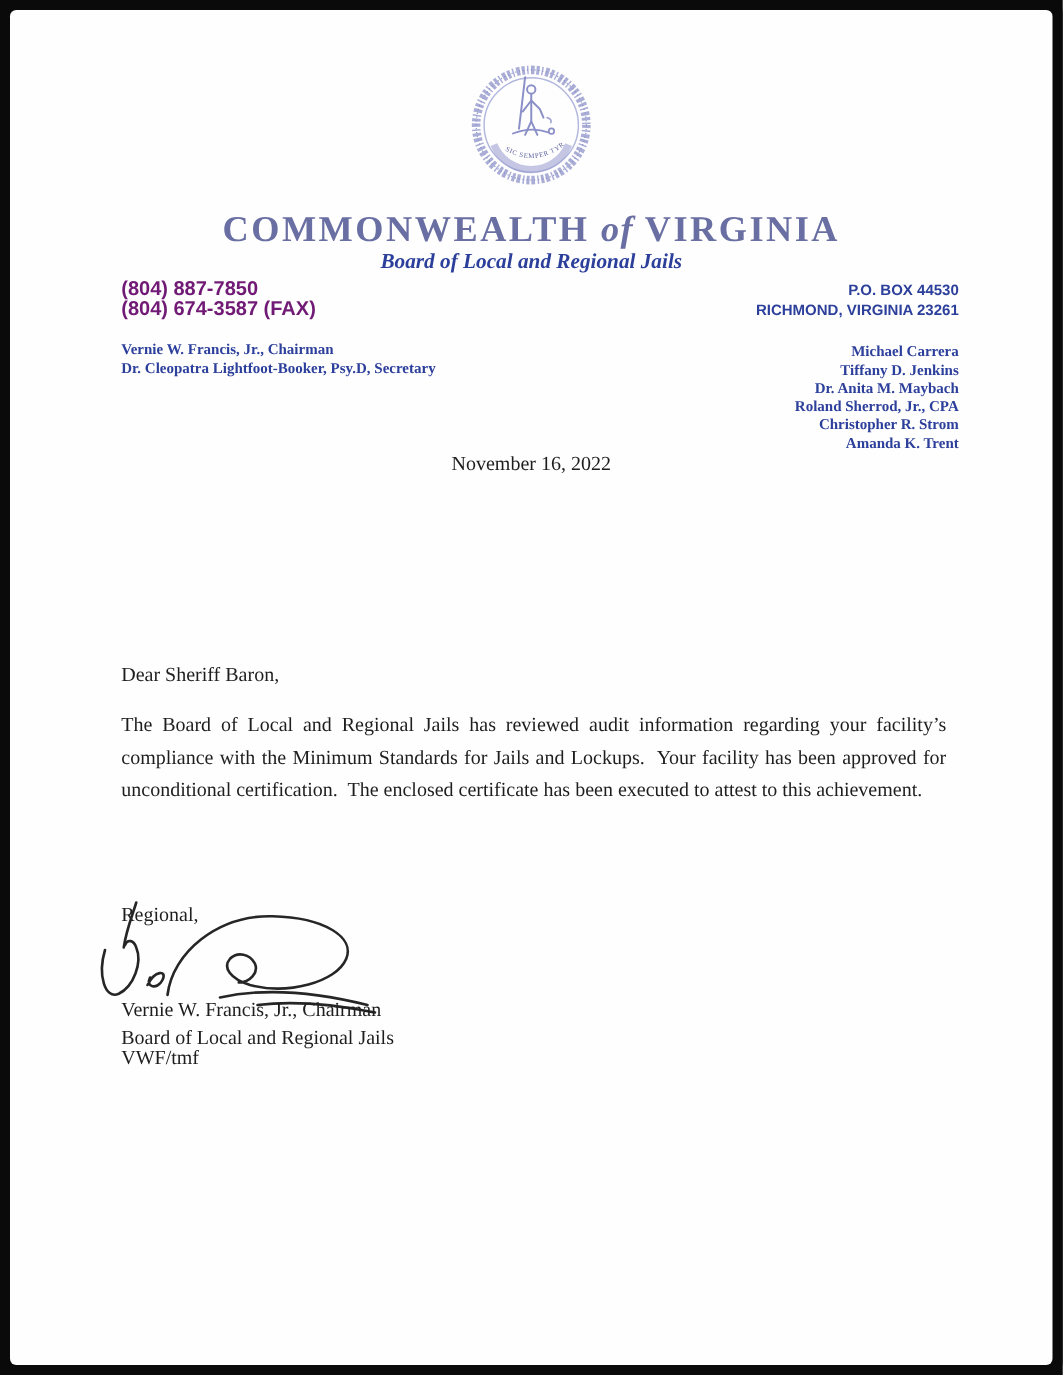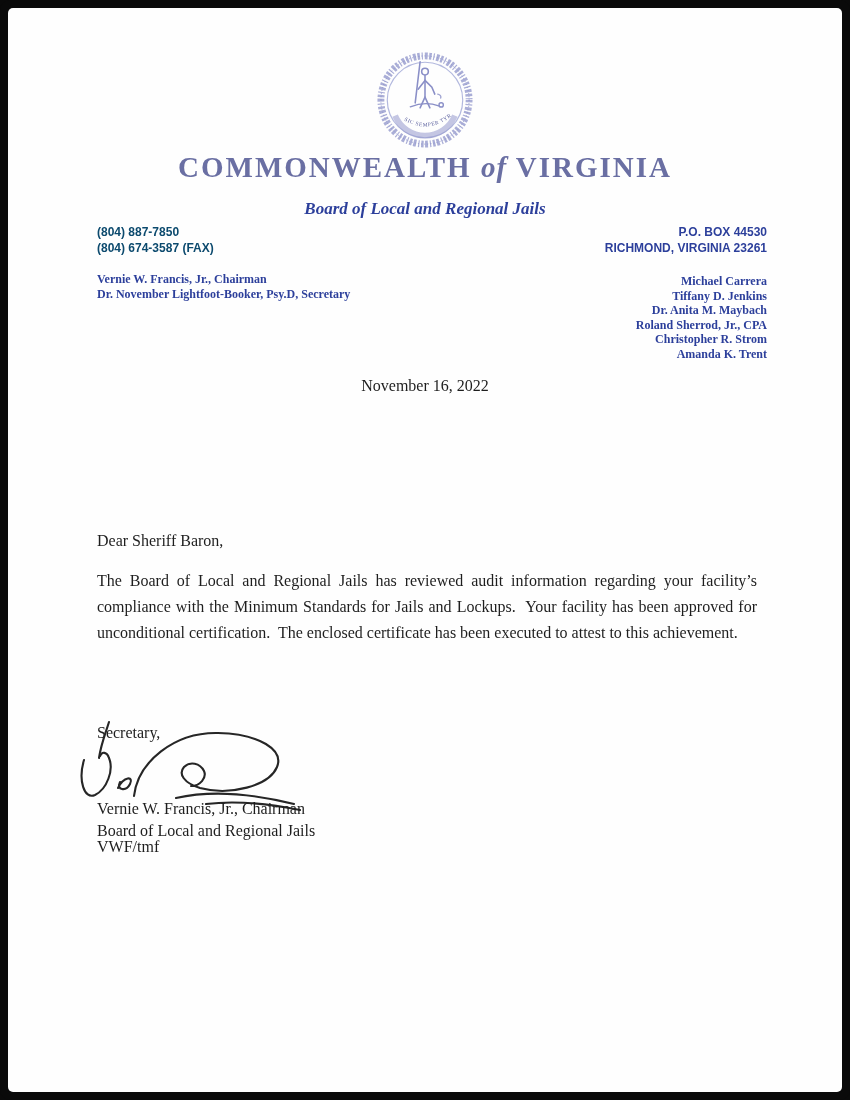--- a/index.html
+++ b/index.html
@@ -1,44 +1,44 @@
 <!DOCTYPE html>
 <html><head>
 <meta charset="utf-8">
 <style>
   html,body{margin:0;padding:0;background:#0a0a0a;width:850px;height:1100px;overflow:hidden;}
   .frame{position:absolute;inset:0;width:850px;height:1100px;background:#0a0a0a;border-radius:10px;}
   .page{position:absolute;inset:8px;background:#fefefe;border-radius:5px;font-family:"Liberation Serif",serif;color:#1e1e1e;}
 
   
   .seal{position:absolute;left:368px;top:42px;width:98px;height:100px;}
-  .lh-title{position:absolute;top:143px;left:0;width:100%;text-align:center;
+  .lh-title{position:absolute;top:160px;left:0;width:100%;text-align:center;
     font-family:"Liberation Serif",serif;font-size:29px;letter-spacing:2px;
     color:#6a6fa3;font-weight:600;}
   .lh-title .of{font-style:italic;text-transform:none;letter-spacing:1px;}
   .lh-subtitle{position:absolute;top:191px;left:0;width:100%;text-align:center;
     font-family:"Liberation Serif",serif;font-size:17px;font-weight:bold;font-style:italic;
     color:#2c3f9b;}
 
   .contact-left{position:absolute;top:216px;left:89px;
-    font-family:"Liberation Sans",sans-serif;font-size:12px;font-weight:bold;
-    color:#0c4a6e;line-height:16px;}
+    font-family:"Liberation Sans",sans-serif;font-size:16px;font-weight:bold;
+    color:#701a75;line-height:16px;}
   .contact-right{position:absolute;top:216px;right:75px;text-align:right;
     font-family:"Liberation Sans",sans-serif;font-size:12px;font-weight:bold;
     color:#2c3f9b;line-height:16px;}
 
   .officers{position:absolute;top:264px;left:89px;
     font-family:"Liberation Serif",serif;font-size:12px;font-weight:bold;
     color:#2c3f9b;line-height:15px;}
   .members{position:absolute;top:266px;right:75px;text-align:right;
     font-family:Liberation Serif, serif;font-size:12px;font-weight:bold;
     color:#2c3f9b;line-height:14.5px;}
 
   
-  .date{position:absolute;top:369px;left:0;width:100%;text-align:center;font-size:16px;}
+  .date{position:absolute;top:355px;left:0;width:100%;text-align:center;font-size:16px;}
   .recipient{position:absolute;top:428px;left:89px;font-size:16px;line-height:24px;white-space:pre-wrap;}
   .salutation{position:absolute;top:524px;left:89px;font-size:16px;}
   .para1{position:absolute;top:560px;left:89px;width:660px;font-size:16px;line-height:26px;
     text-align:justify;}
   .para2{position:absolute;top:658px;left:89px;width:660px;font-size:16px;line-height:26px;}
   .closing{position:absolute;top:716px;left:89px;font-size:16px;}
   .signature{position:absolute;left:70px;top:712px;width:250px;height:96px;pointer-events:none;}
   .signer{position:absolute;top:790px;left:89px;font-size:16px;line-height:22px;}
   .initials{position:absolute;top:830px;left:89px;font-size:16px;}
 </style>
@@ -83,40 +83,40 @@
       <div>(804) 887-7850</div>
       <div>(804) 674-3587 (FAX)</div>
     </div>
     <div class="contact-right">
       <div>P.O. BOX 44530</div>
       <div>RICHMOND, VIRGINIA 23261</div>
     </div>
 
     <div class="officers">
       <div>Vernie W. Francis, Jr., Chairman</div>
-      <div>Dr. November Lightfoot-Booker, Psy.D, Secretary</div>
+      <div>Dr. Cleopatra Lightfoot-Booker, Psy.D, Secretary</div>
     </div>
 
     <div class="members">
       <div>Michael Carrera</div>
       <div>Tiffany D. Jenkins</div>
       <div>Dr. Anita M. Maybach</div>
       <div>Roland Sherrod, Jr., CPA</div>
       <div>Christopher R. Strom</div>
       <div>Amanda K. Trent</div>
     </div>
 
     <div class="date">November 16, 2022</div>
 
 
     <div class="salutation">Dear Sheriff Baron,</div>
 
     <div class="para1">The Board of Local and Regional Jails has reviewed audit information regarding your facility’s compliance with the Minimum Standards for Jails and Lockups.&nbsp; Your facility has been approved for unconditional certification.&nbsp; The enclosed certificate has been executed to attest to this achievement.</div>
 
-    <div class="closing">Secretary,</div>
+    <div class="closing">Regional,</div>
 
     <svg class="signature" viewBox="0 0 250 96" aria-hidden="true">
       <g fill="none" stroke="#262626" stroke-width="2.1" stroke-linecap="round" stroke-linejoin="round">
 
         <path d="M31 2 C28 12 23 24 21 38"></path>
 
         <path d="M6 40 C0 60 6 80 17 75 C29 69 36 50 31 38 C29 32 24 31 22 36"></path>
 
         <path d="M40 68 C46 56 56 56 52 64 C48 72 38 70 42 62"></path>
 

